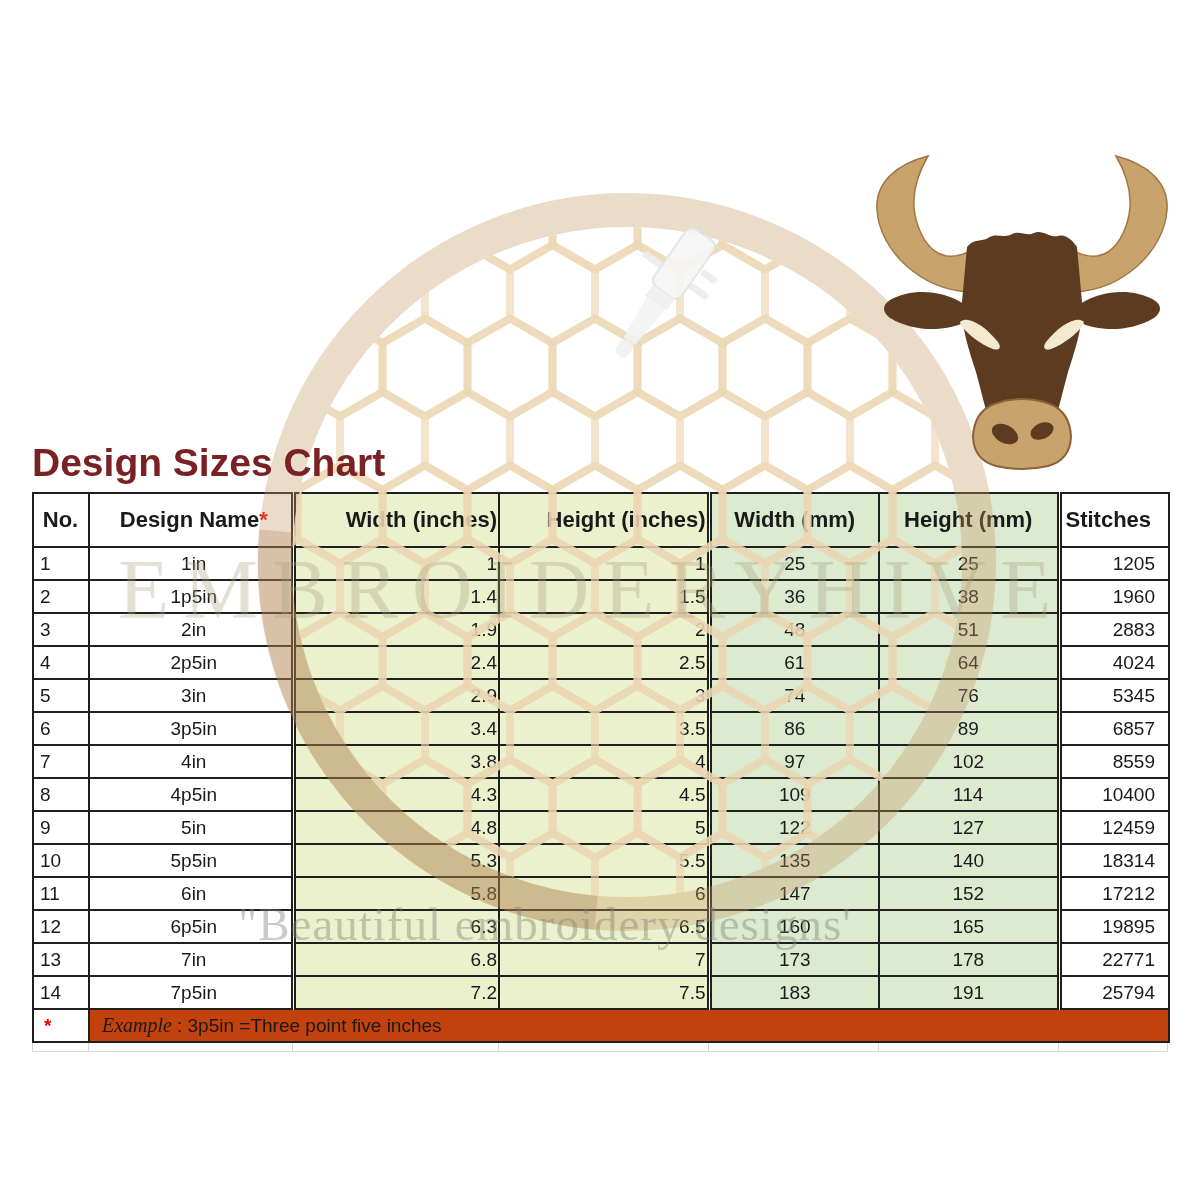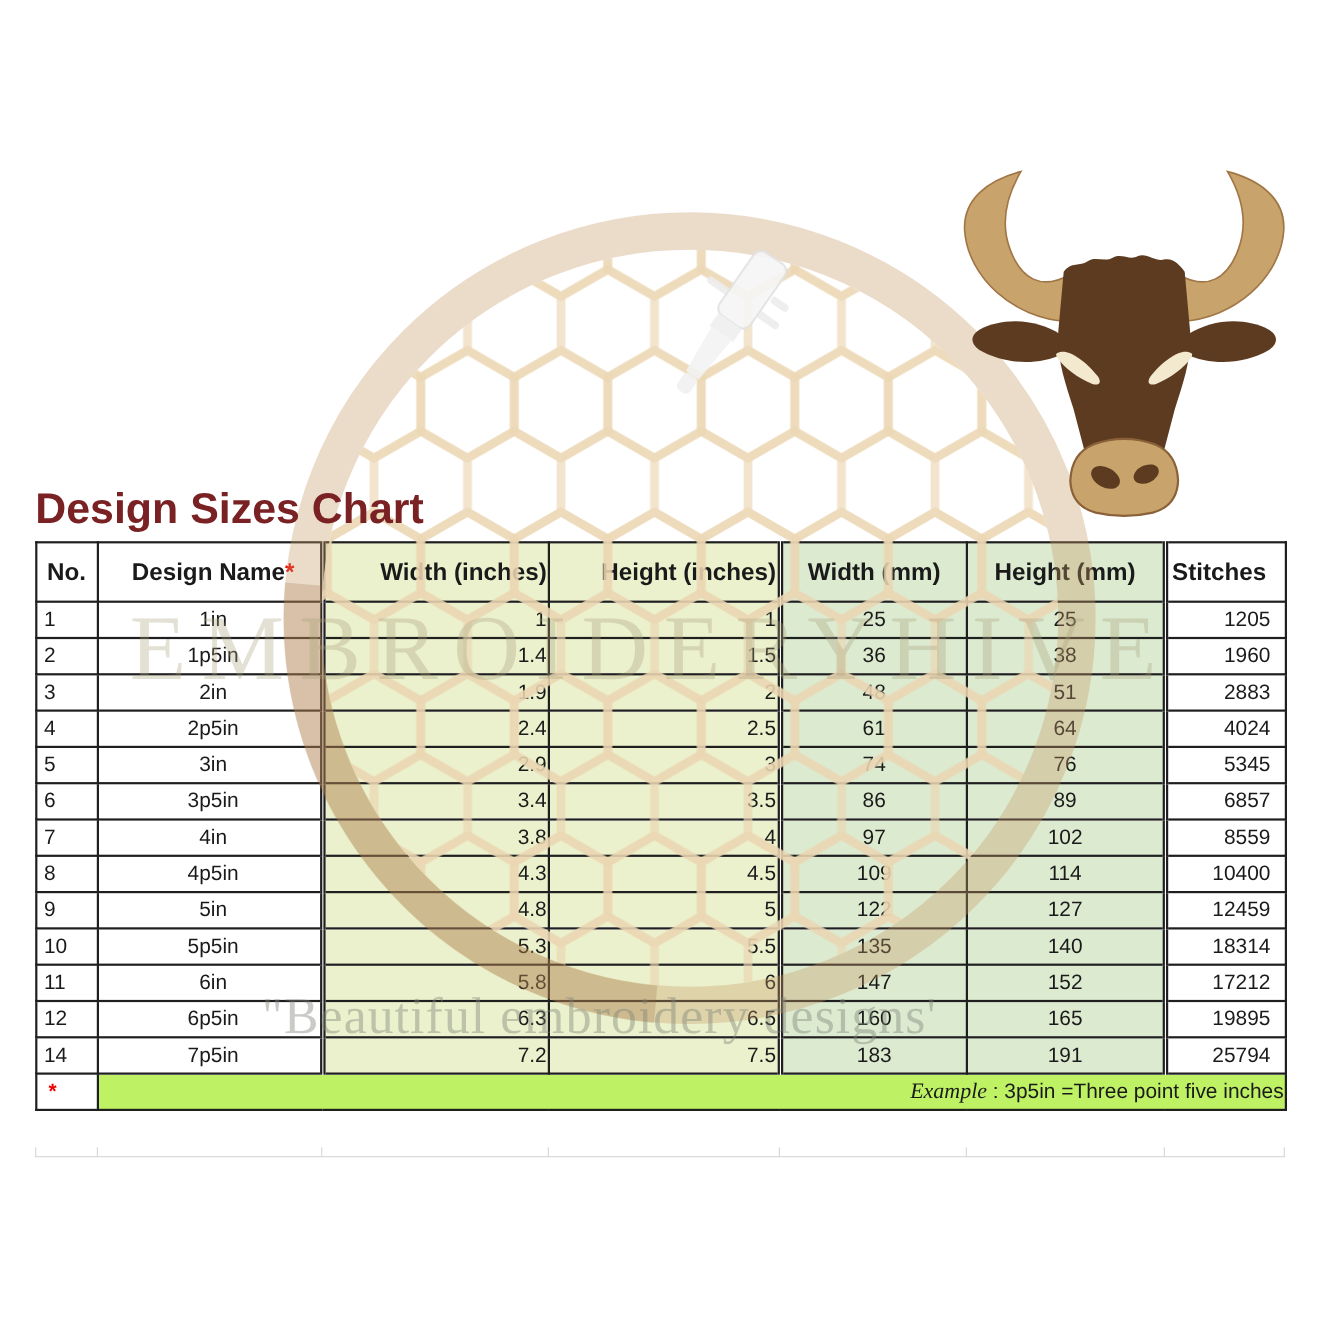--- a/index.html
+++ b/index.html
@@ -61,21 +61,21 @@
   .c1{text-align:center;padding-left:8px;margin-top:39px;}
   .c2,.c3{text-align:right;background:var(--inches-bg);}
   .c4,.c5{text-align:center;background:var(--mm-bg);}
   .c6{text-align:right;padding-right:13px;}
   th.c0{text-align:center;padding-left:0;}
   th.c6{text-align:center;padding-right:14px;}
   
   .sep{border-left:5px double var(--line) !important;}
   .red{color:var(--marker-red);}
   .foot-marker{text-align:left;padding-left:10px;font-weight:bold;color:var(--marker-red);background:#fff;}
-  .foot-text{text-align:right;padding-left:12px;background:#bef264;}
+  .foot-text{text-align:left;padding-left:12px;background:#c2410c;}
   .foot-text i{font-family:"Liberation Serif",serif;font-size:20px;}
   
   .ghost-line{position:absolute;z-index:0;background:#d6d6d6;}
 </style>
 </head>
 <body>
 
 <svg id="watermark-layer" class="layer" viewBox="0 0 1200 1200" aria-hidden="true">
   <defs>
     <pattern id="hexpat" width="85" height="147" patternUnits="userSpaceOnUse">
@@ -259,20 +259,29 @@
       <tr>
         <td class="c0">12</td>
         <td class="c1">6p5in</td>
         <td class="c2 sep">6.3</td>
         <td class="c3">6.5</td>
         <td class="c4 sep">160</td>
         <td class="c5">165</td>
         <td class="c6 sep">19895</td>
       </tr>
       <tr>
+        <td class="c0">13</td>
+        <td class="c1">7in</td>
+        <td class="c2 sep">6.8</td>
+        <td class="c3">7</td>
+        <td class="c4 sep">173</td>
+        <td class="c5">178</td>
+        <td class="c6 sep">22771</td>
+      </tr>
+      <tr>
         <td class="c0">14</td>
         <td class="c1">7p5in</td>
         <td class="c2 sep">7.2</td>
         <td class="c3">7.5</td>
         <td class="c4 sep">183</td>
         <td class="c5">191</td>
         <td class="c6 sep">25794</td>
       </tr>
     </tbody>
   <tfoot>

